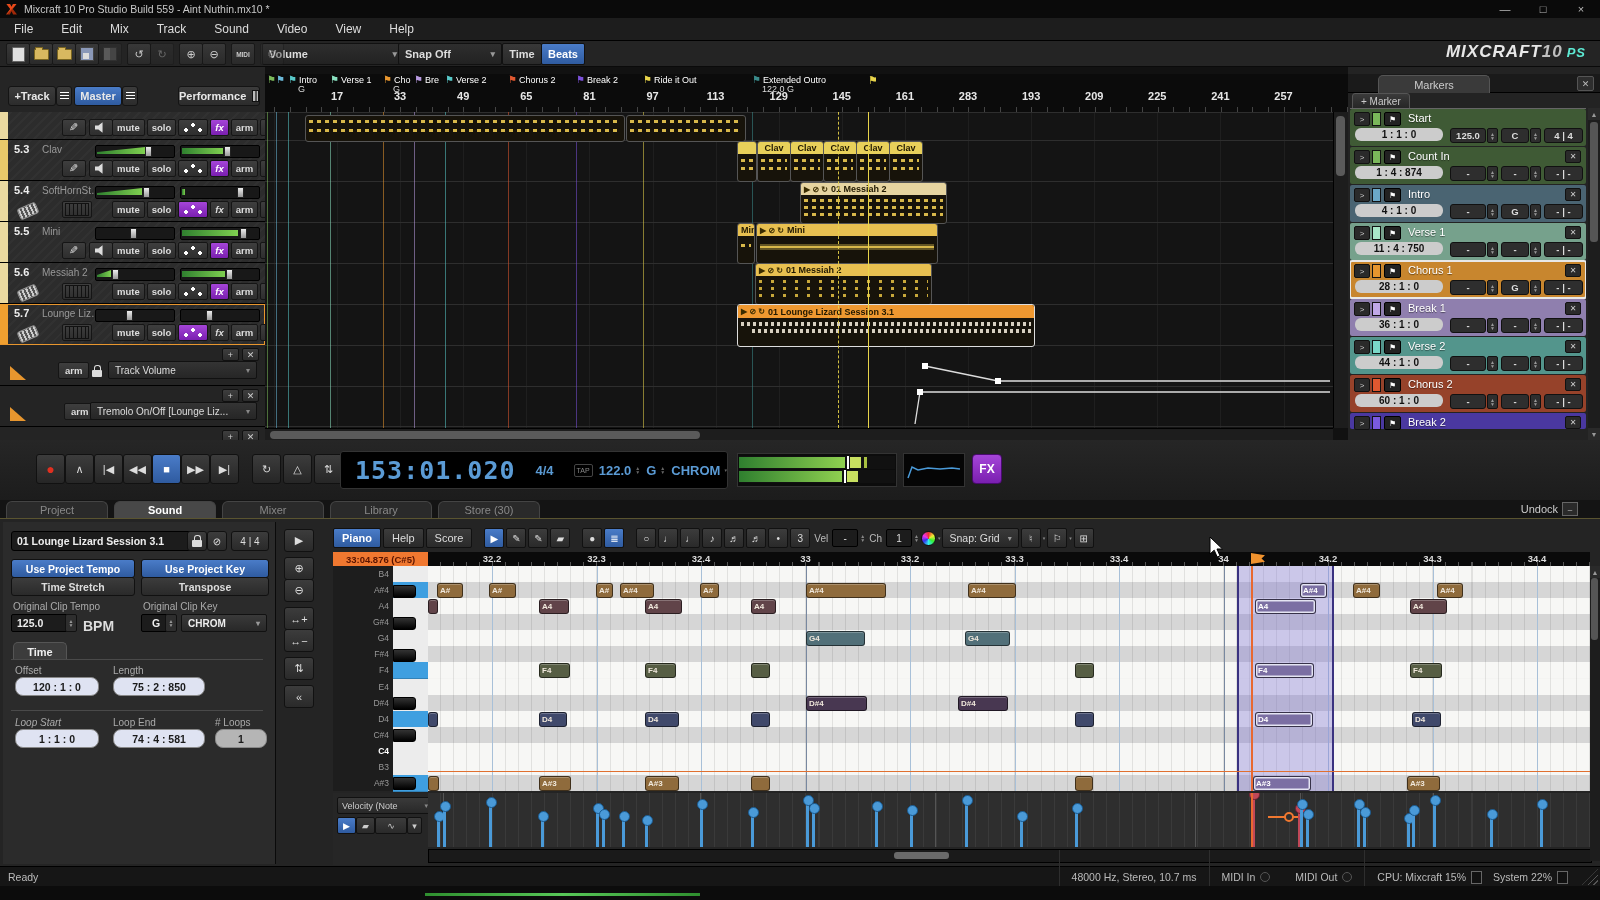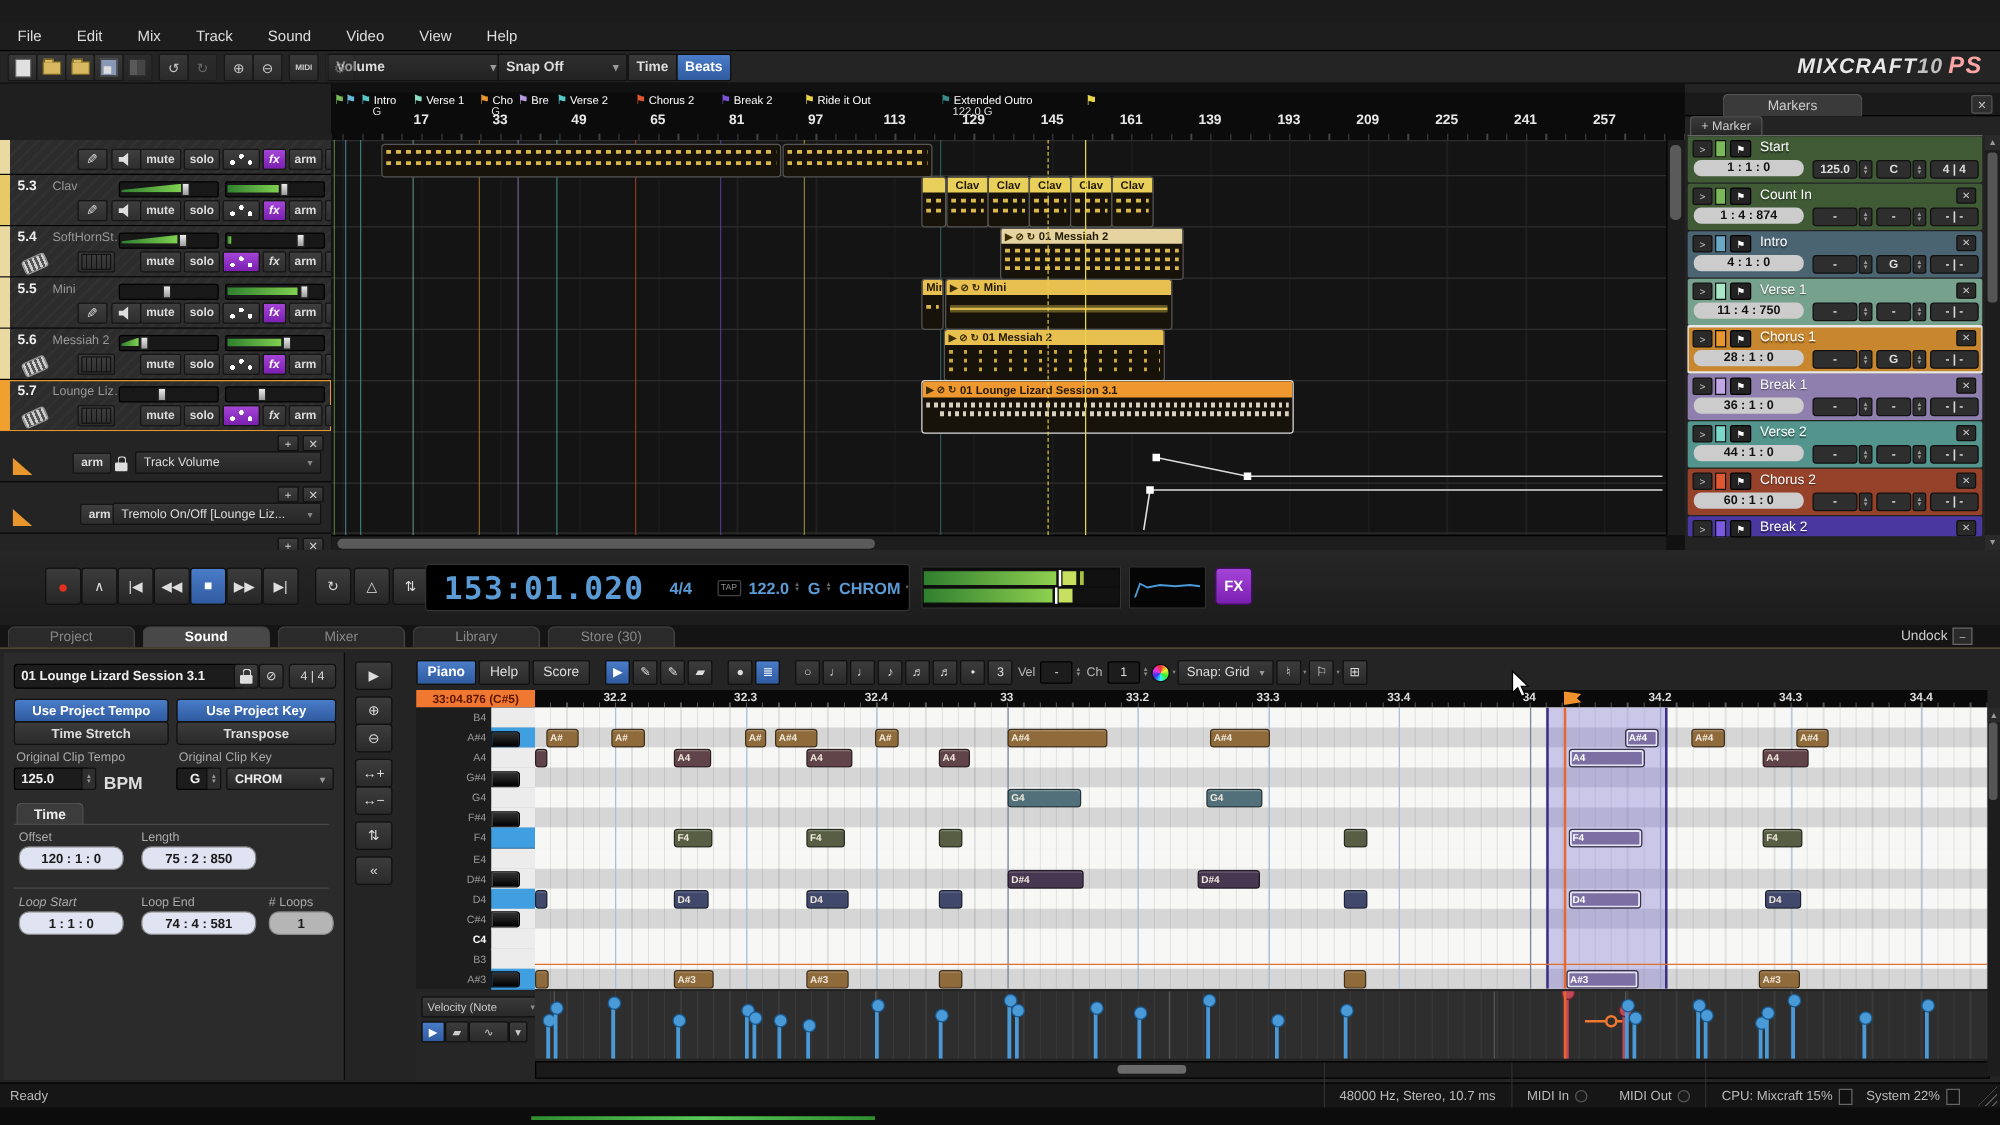--- a/index.html
+++ b/index.html
@@ -19,21 +19,21 @@
   #toolbar{position:absolute;left:0;top:41px;width:1600px;height:25px;background:#242424;border-bottom:1px solid #0a0a0a;}
   .tb-btn{position:absolute;top:2px;width:22px;height:20px;background:linear-gradient(#383838,#2a2a2a);border:1px solid #181818;border-radius:2px;display:flex;align-items:center;justify-content:center;color:#ccc;font-size:11px;}
   .tb-btn.dim{opacity:.4;}
   .tb-dd{position:absolute;top:2px;height:20px;background:linear-gradient(#2e2e2e,#222);border:1px solid #111;border-radius:2px;color:#ddd;font-size:11px;display:flex;align-items:center;padding:0 6px;font-weight:bold;}
   .tb-dd .chev{margin-left:auto;color:#999;font-size:9px;padding-left:8px;}
   .tb-toggle{position:absolute;top:2px;height:20px;border:1px solid #111;border-radius:2px;color:#ddd;font-size:11px;font-weight:bold;display:flex;align-items:center;justify-content:center;background:linear-gradient(#383838,#2a2a2a);}
   .tb-toggle.on{background:linear-gradient(#4a7cc8,#2f5ba0);color:#fff;}
   #brand{position:absolute;right:14px;top:1px;font-style:italic;font-weight:bold;letter-spacing:1px;}
   #brand .mx{color:#e8e8e8;font-size:17px;}
   #brand .num{color:#bfbfbf;font-size:17px;}
-  #brand .ps{color:#fca5a5;font-size:19px;margin-left:4px;}
+  #brand .ps{color:#5eead4;font-size:13px;margin-left:4px;}
   .ic-doc{width:11px;height:13px;background:#e0e0e0;border:1px solid #666;border-radius:1px;}
   .ic-folder{width:13px;height:9px;background:#d8b860;border:1px solid #7a6520;border-radius:1px;position:relative;}
   .ic-folder:before{content:"";position:absolute;left:0;top:-3px;width:6px;height:2px;background:#d8b860;border:1px solid #7a6520;border-bottom:none;}
   .ic-disk{width:12px;height:12px;background:#8a98b8;border:1px solid #444;position:relative;}
   .ic-disk:before{content:"";position:absolute;left:2px;top:5px;width:6px;height:6px;background:#ddd;}
   .ic-book{width:12px;height:12px;background:linear-gradient(90deg,#aaa 50%,#777 50%);border:1px solid #444;}
   
   #main{position:absolute;left:0;top:67px;width:1600px;height:373px;background:#161616;}
   
   #trackpanel{position:absolute;left:0;top:0;width:265px;height:373px;background:#1f1f1f;border-right:1px solid #000;}
@@ -222,20 +222,29 @@
   #greenline{position:absolute;left:425px;top:7px;width:275px;height:3px;background:linear-gradient(90deg,#2f8f2f,#58c858,#2f8f2f);}
   
   #cursor{position:absolute;left:1208px;top:536px;z-index:99;pointer-events:none;}
   svg.autosvg{position:absolute;left:0;top:0;}
 </style>
 </head>
 <body>
 
 <div id="app">
 
+  <div id="titlebar">
+    <div id="applogo"></div>
+    <div id="wintitle">Mixcraft 10 Pro Studio Build 559 - Aint Nuthin.mx10 *</div>
+    <div id="winbtns">
+      <div class="winbtn">—</div>
+      <div class="winbtn">□</div>
+      <div class="winbtn">×</div>
+    </div>
+  </div>
 
   <div id="menubar">
       <div class="menu-item">File</div>
       <div class="menu-item">Edit</div>
       <div class="menu-item">Mix</div>
       <div class="menu-item">Track</div>
       <div class="menu-item">Sound</div>
       <div class="menu-item">Video</div>
       <div class="menu-item">View</div>
       <div class="menu-item">Help</div>
@@ -274,20 +283,34 @@
       <div class="tb-btn" style="left: 127px;">↺</div>
       <div class="tb-btn dim" style="left: 150px;">↻</div>
       <div class="tb-btn" style="left: 179px;">⊕</div>
       <div class="tb-btn" style="left: 202px;">⊖</div>
       <div class="tb-btn" style="left: 231px; font-size: 6.5px; font-weight: bold;">MIDI</div>
       <div class="tb-btn dim" style="left: 260px;">⚙</div>
     </div>
 
   <div id="main">
     <div id="trackpanel">
+      <div id="tp-header">
+        <div class="tp-btn" style="left:8px;width:46px;">+Track</div>
+        <div class="tp-btn" style="left:56px;width:14px;">
+            <span class="lines-ic"></span>
+          </div>
+        <div class="tp-btn blue" style="left:74px;width:46px;">Master</div>
+        <div class="tp-btn" style="left:122px;width:14px;">
+            <span class="lines-ic"></span>
+          </div>
+        <div class="tp-btn" style="left:178px;width:80px;">
+            <span>Performance</span>
+            <span class="grid-ic"></span>
+          </div>
+      </div>
       <div id="tracks">
           <div class="trow" style="height: 27px;">
             <div class="tstrip" style="background: rgb(234, 217, 160);"></div>
             <div style="position: absolute; left: 62px; bottom: 3px; display: flex; gap: 3px;">
               <div class="sqbtn">
                 <div class="icon-pencil">✎</div>
               </div>
               <div class="sqbtn">
                 <div class="icon-speaker"></div>
               </div>
@@ -482,21 +505,21 @@
           <div class="arrnum" style="left: 72px;">17</div>
           <div class="arrnum" style="left: 135.1px;">33</div>
           <div class="arrnum" style="left: 198.2px;">49</div>
           <div class="arrnum" style="left: 261.3px;">65</div>
           <div class="arrnum" style="left: 324.4px;">81</div>
           <div class="arrnum" style="left: 387.5px;">97</div>
           <div class="arrnum" style="left: 450.6px;">113</div>
           <div class="arrnum" style="left: 513.7px;">129</div>
           <div class="arrnum" style="left: 576.8px;">145</div>
           <div class="arrnum" style="left: 639.9px;">161</div>
-          <div class="arrnum" style="left: 703px;">139</div>
+          <div class="arrnum" style="left: 703px;">283</div>
           <div class="arrnum" style="left: 766.1px;">193</div>
           <div class="arrnum" style="left: 829.2px;">209</div>
           <div class="arrnum" style="left: 892.3px;">225</div>
           <div class="arrnum" style="left: 955.4px;">241</div>
           <div class="arrnum" style="left: 1018.5px;">257</div>
           <div class="flag" style="left: 2px;"><div class="fl" style="color: rgb(122, 184, 90); display: inline;">⚑</div></div>
           <div class="flag" style="left: 11px;"><div class="fl" style="color: rgb(106, 184, 216); display: inline;">⚑</div></div>
           <div class="flag" style="left: 23px;"><div class="fl" style="color: rgb(88, 200, 200); display: inline;">⚑</div>Intro<div class="sub">G</div></div>
           <div class="flag" style="left: 65px;"><div class="fl" style="color: rgb(138, 224, 192); display: inline;">⚑</div>Verse 1</div>
           <div class="flag" style="left: 118px;"><div class="fl" style="color: rgb(232, 150, 46); display: inline;">⚑</div>Cho<div class="sub">G</div></div>

